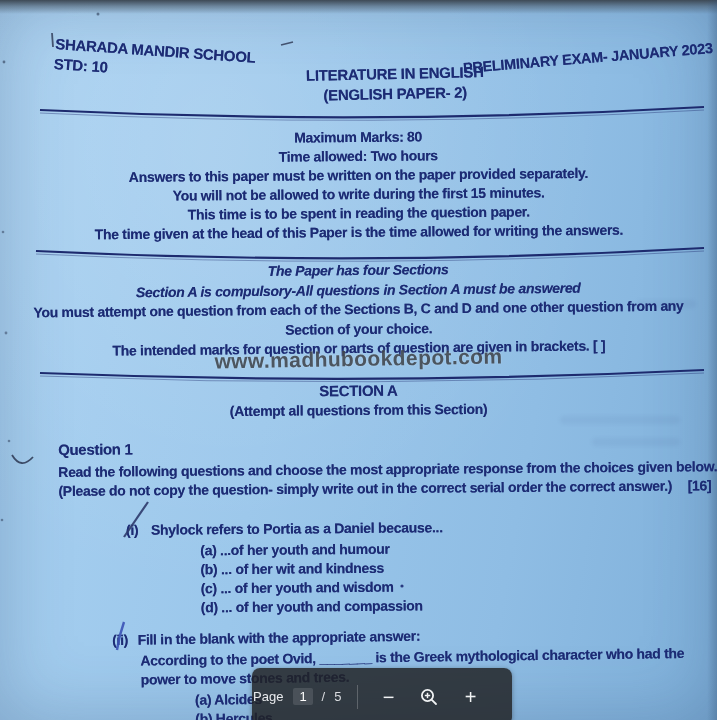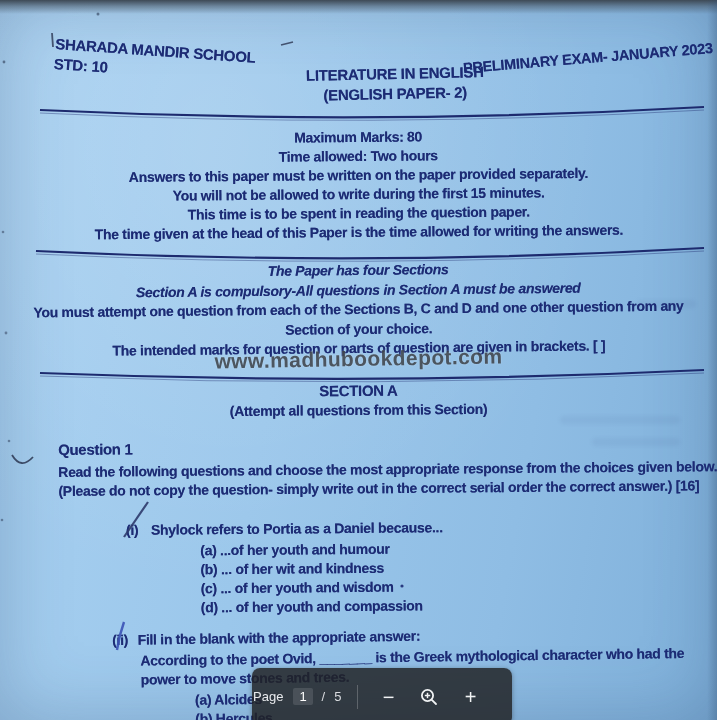--- a/index.html
+++ b/index.html
@@ -101,21 +101,21 @@
   <div class="center-block ink" style="top:381px;transform:rotate(-0.5deg);">
     <div class="line fs15">SECTION A</div>
     <div class="line fs14">(Attempt all questions from this Section)</div>
   </div>
 
   <div class="abs ink fs14" style="left:58px;top:440px;transform:rotate(-0.5deg);transform-origin:left top;">
     <div class="line fs15">Question 1</div>
     <div class="line" style="margin-top:3px;">Read the following questions and choose the most appropriate response from the choices given below.</div>
     <div class="line">
       <span>(Please do not copy the question- simply write out in the correct serial order the correct answer.)</span>
-      <span style="margin-left:0;">[16]</span>
+      <span style="margin-left:12px;">[16]</span>
     </div>
   </div>
 
   <div class="abs ink fs14" style="left:126px;top:521px;transform:rotate(-0.5deg);transform-origin:left top;">
     <div class="line">
       <span>(i)</span>
       <span style="margin-left:9px;">Shylock refers to Portia as a Daniel because...</span>
     </div>
     <div style="margin-left:74px;margin-top:2px;">
       <div class="line">(a) ...of her youth and humour</div>

